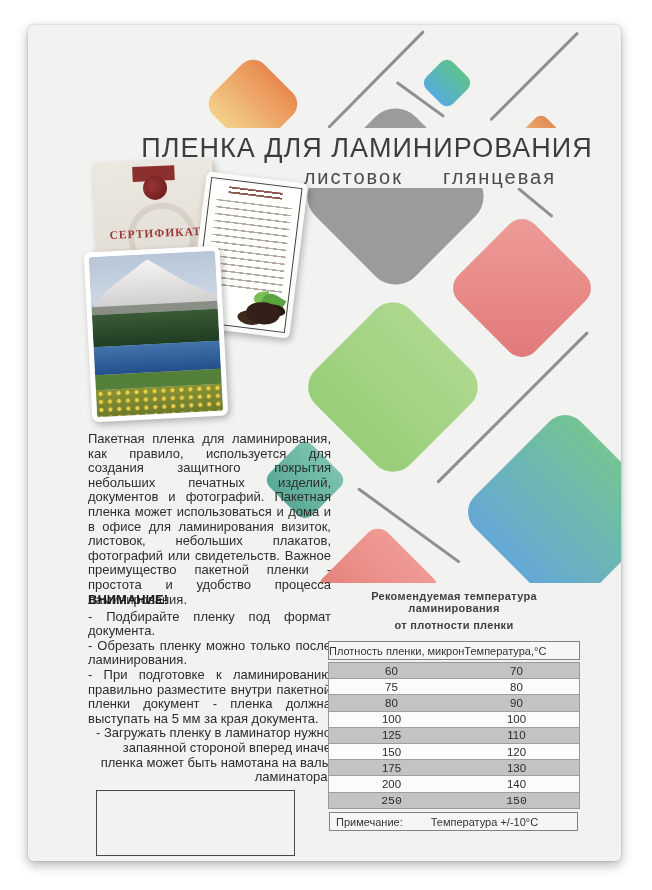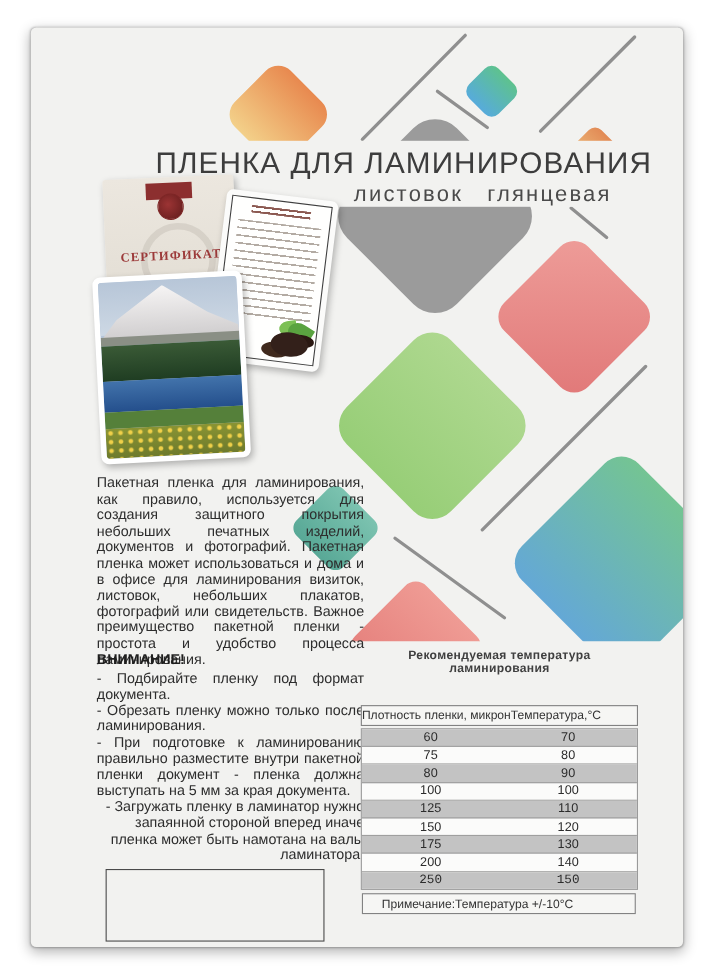--- a/index.html
+++ b/index.html
@@ -35,21 +35,21 @@
   .l5{left:378px;top:381px;width:213px;transform:rotate(-45deg);}
   .l6{left:318px;top:499px;width:126px;transform:rotate(36deg);}
 
   
   .title-band{position:absolute;left:0;top:103px;width:100%;height:60px;background:#f2f2f0;z-index:2;}
   .main-title{position:absolute;left:339px;top:5px;transform:translateX(-50%);white-space:nowrap;
     font-size:27px;letter-spacing:1px;color:#3d3d3d;}
   .sub-title{position:absolute;right:65px;top:38px;white-space:nowrap;font-size:20px;
     letter-spacing:2px;color:#4a4a4a;}
   .sub-title .w{display:inline-block;}
-  .sub-title .w + .w{margin-left:22px;}
+  .sub-title .w + .w{margin-left:40px;}
 
   
   .sample{position:absolute;box-shadow:2px 3px 7px rgba(0,0,0,.28);}
   .cert{left:68px;top:136px;width:119px;height:142px;z-index:3;transform:rotate(-2.5deg);
     background:linear-gradient(#ece7df,#e0dbd1);border-radius:3px;}
   .cert-ribbon{position:absolute;left:50%;top:5px;margin-left:-21px;width:42px;height:15px;background:#8c2f2f;}
   .cert-seal{position:absolute;left:50%;top:15px;margin-left:-11px;width:22px;height:22px;border-radius:50%;
     background:radial-gradient(circle at 40% 40%,#9c3434,#5f1a1a);border:1px solid #7d2626;}
   .cert-wm{position:absolute;left:50%;top:42px;margin-left:-28px;width:56px;height:56px;border-radius:50%;
     border:6px solid rgba(175,170,158,.30);}
@@ -106,22 +106,22 @@
   .dtable{position:absolute;left:300px;top:637px;width:250px;z-index:6;border:1px solid #9a9a9a;
     background:#fbfbfa;}
   .trow{display:flex;height:15.2px;align-items:center;font-size:11.5px;color:#2c2c2c;
     border-bottom:1px solid #9f9f9f;}
   .trow:last-child{border-bottom:none;font-family:Liberation Mono, monospace;}
   .trow.alt{background:#c3c3c3;}
   .tcell{flex:1;text-align:center;}
   .note-box{position:absolute;left:301px;top:787px;width:247px;height:17px;z-index:6;
     border:1px solid #828282;background:#f6f6f4;display:flex;align-items:center;
     font-size:11px;color:#333;}
-  .note-box .nl{margin-left:17px;}
-  .note-box .nv{margin-left:0;}
+  .note-box .nl{margin-left:6px;}
+  .note-box .nv{margin-left:28px;}
 </style>
 </head>
 <body>
 
 <div class="page">
 
   <div class="deco">
     <div class="dia d-orange1"></div>
     <div class="dia d-gray"></div>
     <div class="dia d-gb"></div>
@@ -184,20 +184,21 @@
     <h3>ВНИМАНИЕ!</h3>
     <p>- Подбирайте пленку под формат документа.</p>
     <p>- Обрезать пленку можно только после ламинирования.</p>
     <p>- При подготовке к ламинированию правильно разместите внутри пакетной пленки документ - пленка должна выступать на 5 мм за края документа.</p>
     <p class="last">- Загружать пленку в ламинатор нужно запаянной стороной вперед иначе пленка может быть намотана на валы ламинатора.</p>
   </div>
 
   <div class="empty-box"></div>
 
   <div class="tbl-title tt1">Рекомендуемая температура ламинирования</div>
+  <div class="tbl-title tt2">от плотности пленки</div>
 
   <div class="thead-box">
     <span class="hc hc1">Плотность пленки, микрон</span>
     <span class="hc">Температура,°С</span>
   </div>
 
   <div class="dtable">
       <div class="trow alt">
         <span class="tcell">60</span>
         <span class="tcell">70</span>

